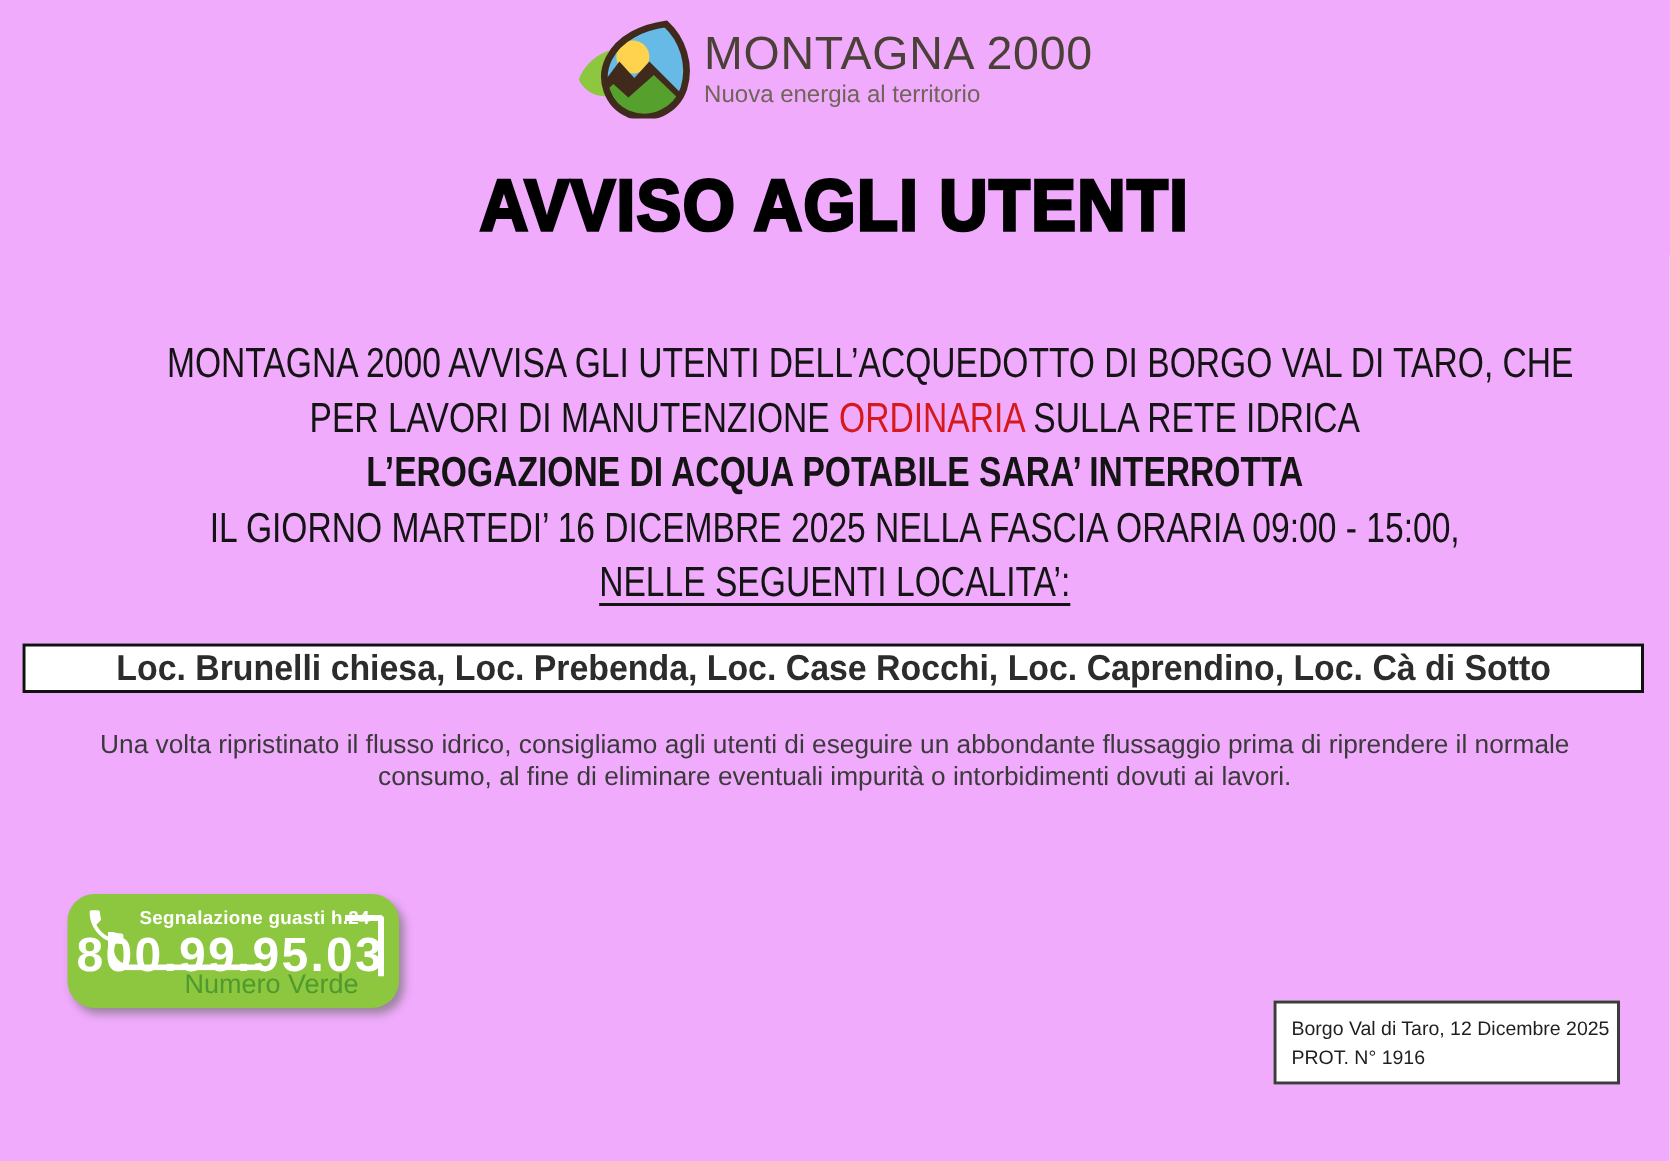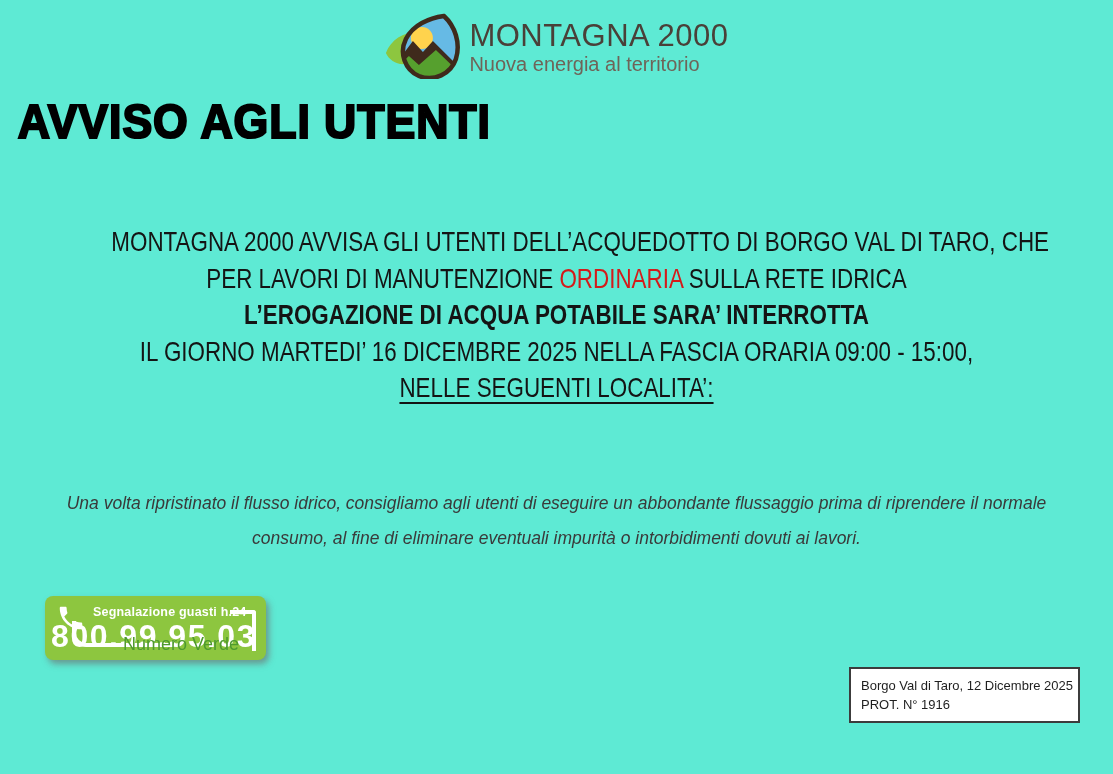--- a/index.html
+++ b/index.html
@@ -1,31 +1,31 @@
 <!DOCTYPE html>
 <html><head>
 <meta charset="utf-8">
 <style>
   * { margin:0; padding:0; box-sizing:border-box; }
   html,body { background:#e8e8e8; }
   .page {
-    position:relative; width:1113px; height:774px; background:#5eead4;
+    position:relative; width:1113px; height:774px; background:#f0abfc;
     font-family:"Liberation Sans", sans-serif; overflow:hidden; margin:0 auto;
   }
 
   
   .logo { position:absolute; top:13px; left:50%; transform:translateX(-50%);
           display:flex; align-items:center; gap:9px; }
   .logo svg { display:block; }
   .logo-text { display:flex; flex-direction:column; }
   .brand { font-size:31px; letter-spacing:0.5px; color:#4a4038; line-height:34px; }
-  .tagline { font-size:20px; color:#6f6458; line-height:20px; margin-top:1px; }
+  .tagline { font-size:16px; color:#6f6458; line-height:20px; margin-top:1px; }
 
   
-  .title-wrap { position:absolute; top:94px; left:0; width:100%; }
+  .title-wrap { position:absolute; top:110px; left:0; width:100%; text-align:center; }
   .title {
     display:inline-block; font-size:48px; font-weight:700; color:#000;
     -webkit-text-stroke:2.2px #000; letter-spacing:1px; white-space:nowrap;
     transform:scaleX(0.93); transform-origin:50% 50%;
   }
 
   
   .body-lines { position:absolute; top:184px; left:0; width:100%; text-align:center;margin-top:40px; }
   .bline {
     font-size:28px; line-height:36.5px; color:#141414; white-space:nowrap;
@@ -42,27 +42,27 @@
     background:#fff;
   }
   .loc-text {
     display:inline-block; font-size:24px; font-weight:700; color:#2c2c2c;
     white-space:nowrap; transform:scaleX(0.94); transform-origin:50% 50%;
   }
 
   
   .advice {
     position:absolute; top:486px; left:50%; transform:translateX(-50%);
-    width:1015px; text-align:center; font-size:17.5px; line-height:35px; color:#3a3a3a;font-style:italic;
+    width:1015px; text-align:center; font-size:17.5px; line-height:21px; color:#3a3a3a;
   }
 
   
   .badge {
-    position:absolute; left:45px; top:596px; width:221px; height:64px;
-    background:#8dc63f; border-radius:8px;
+    position:absolute; left:45px; top:596px; width:221px; height:76px;
+    background:#8dc63f; border-radius:18px;
     box-shadow:3px 4px 6px rgba(110,110,110,0.65);
   }
   .badge .phone-icon { position:absolute; left:11px; top:7px; }
   .badge .label {
     position:absolute; left:48px; top:9px; font-size:12.5px; font-weight:700;
     color:#fff; white-space:nowrap; letter-spacing:0.2px;
   }
   .badge .number {
     position:absolute; left:0; right:4px; top:22px; text-align:center;
     font-size:32px; font-weight:700; color:#fff; letter-spacing:1.5px; white-space:nowrap;
@@ -117,20 +117,23 @@
   </div>
 
   <div class="body-lines">
     <div class="bline">MONTAGNA 2000 AVVISA GLI UTENTI DELL’ACQUEDOTTO DI BORGO VAL DI TARO, CHE</div>
     <div class="bline"><span>PER LAVORI DI MANUTENZIONE </span><span class="hl" style="color:#d41a1a;">ORDINARIA</span><span> SULLA RETE IDRICA</span></div>
     <div class="bline bold">L’EROGAZIONE DI ACQUA POTABILE SARA’ INTERROTTA</div>
     <div class="bline">IL GIORNO MARTEDI’ 16 DICEMBRE 2025 NELLA FASCIA ORARIA 09:00 - 15:00,</div>
     <div class="bline"><span class="underlined">NELLE SEGUENTI LOCALITA’:</span></div>
   </div>
 
+  <div class="loc-box">
+    <span class="loc-text">Loc. Brunelli chiesa, Loc. Prebenda, Loc. Case Rocchi, Loc. Caprendino, Loc. Cà di Sotto</span>
+  </div>
 
   <div class="advice">Una volta ripristinato il flusso idrico, consigliamo agli utenti di eseguire un abbondante flussaggio prima di riprendere il normale consumo, al fine di eliminare eventuali impurità o intorbidimenti dovuti ai lavori.</div>
 
   <div class="badge">
     <svg class="phone-icon" width="30" height="30" viewBox="0 0 24 24">
       <path fill="#ffffff" d="M6.62 10.79c1.44 2.83 3.76 5.14 6.59 6.59l2.2-2.2c.27-.27.67-.36 1.02-.24 1.12.37 2.33.57 3.57.57.55 0 1 .45 1 1V20c0 .55-.45 1-1 1-9.39 0-17-7.61-17-17 0-.55.45-1 1-1h3.5c.55 0 1 .45 1 1 0 1.25.2 2.45.57 3.57.11.35.03.74-.25 1.02l-2.2 2.2z"></path>
     </svg>
     <div class="bracket-bl"></div>
     <div class="bracket-tr"></div>
     <div class="label">Segnalazione guasti h.24</div>

